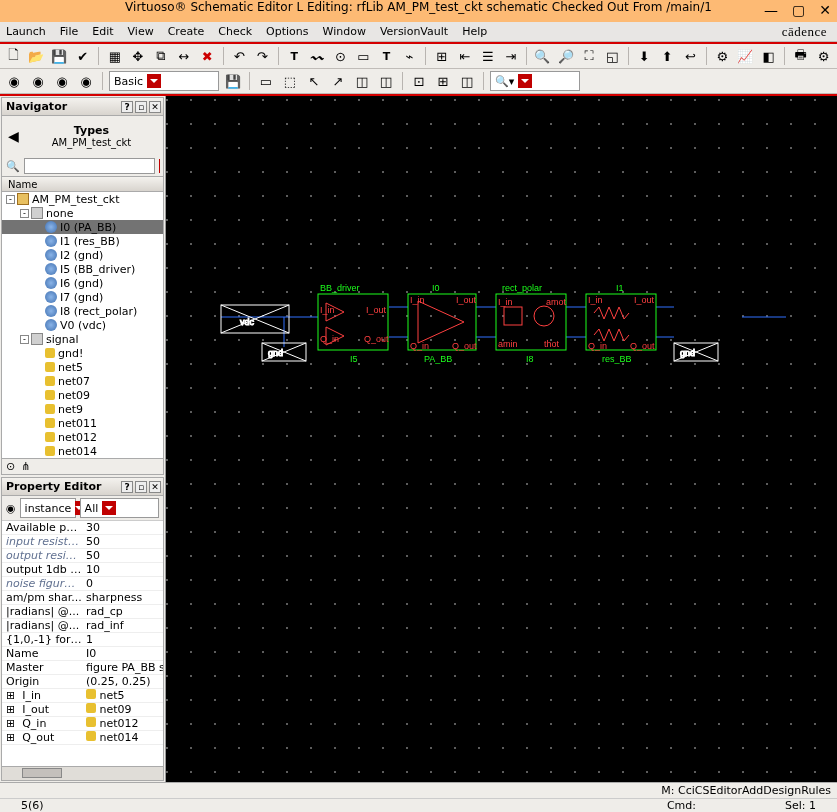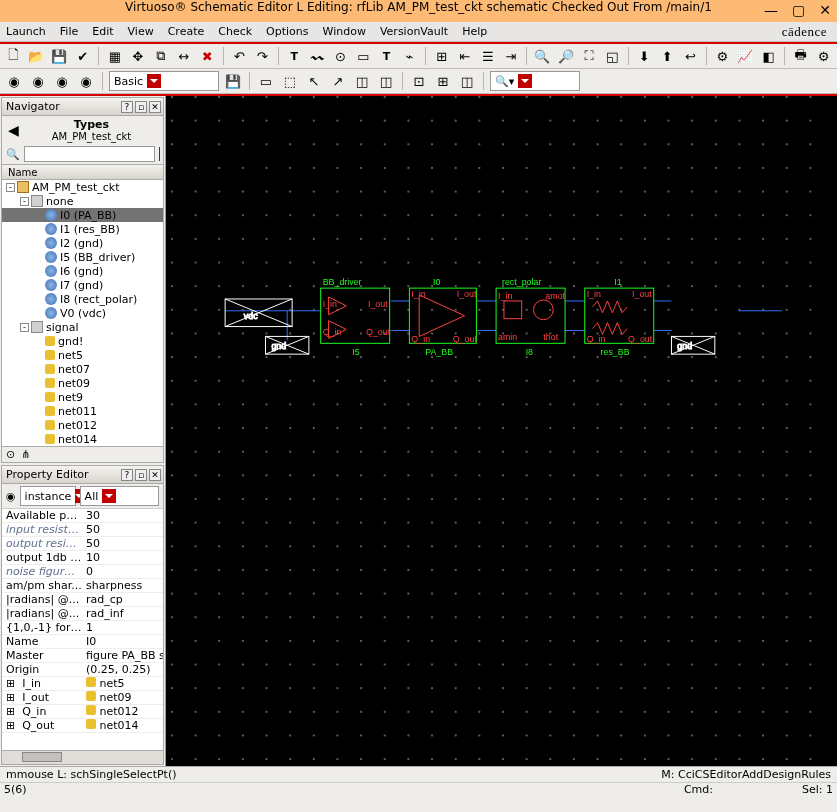--- a/index.html
+++ b/index.html
@@ -14,24 +14,24 @@
 .hr-red{height:2px;background:#d40000}
 .toolbar{display:flex;align-items:center;padding:2px 4px;gap:4px;border-bottom:1px solid #c0bcb8;background:#efede9;flex-wrap:nowrap;overflow:hidden}
 .tb-btn{width:20px;height:20px;display:inline-flex;align-items:center;justify-content:center;border:1px solid transparent;font-size:13px}
 .tb-sep{width:1px;height:18px;background:#b8b4b0;margin:0 2px}
 .combo{height:20px;border:1px solid #999;background:#fff;display:flex;align-items:center;padding:0 4px;position:relative}
 .combo .dd{width:14px;height:14px;background:#c00000;margin-left:4px;display:flex;align-items:center;justify-content:center}
 .combo .dd::after{content:"";border:4px solid transparent;border-top-color:#fff;margin-top:3px}
 .mainrow{flex:1;display:flex;overflow:hidden}
 .leftcol{width:166px;display:flex;flex-direction:column;background:#efede9;border-right:1px solid #999}
 .panel{border:1px solid #aaa;margin:1px}
-.panel-hd{height:18px;background:linear-gradient(#f4f2ee,#d8d4ce);display:flex;align-items:center;padding:0 4px;border-bottom:1px solid #aaa;font-weight:normal;position:relative}
+.panel-hd{height:18px;background:linear-gradient(#f4f2ee,#d8d4ce);display:flex;align-items:center;padding:0 4px;border-bottom:1px solid #aaa;font-weight:bold;position:relative}
 .panel-hd .pctl{position:absolute;right:2px;display:flex;gap:2px}
 .pctl span{width:12px;height:12px;border:1px solid #888;font-size:9px;display:flex;align-items:center;justify-content:center;background:#eee}
-.nav-sub{text-align:center;padding:2px 0}
+.nav-sub{text-align:center;padding:8px 0}
 .nav-sub .t1{font-weight:bold;font-size:11px}
 .nav-sub .t2{font-size:10px}
 .nav-back{width:18px;text-align:left;padding-left:6px;font-size:14px}
 .srch{display:flex;align-items:center;padding:2px 4px;gap:4px}
 .srch input{flex:1;height:16px;border:1px solid #999;padding:0 2px;font-size:10px}
 .colhd{height:16px;background:linear-gradient(#f4f2ee,#d8d4ce);border-top:1px solid #aaa;border-bottom:1px solid #aaa;padding:0 6px;font-size:10px;display:flex;align-items:center}
 .tree{background:#fff;overflow:auto;font-size:10px}
 .tree .row{display:flex;align-items:center;height:14px;padding-left:4px;white-space:nowrap}
 .tree .row.sel{background:#737373}
 .tree .exp{width:9px;height:9px;border:1px solid #888;display:inline-flex;align-items:center;justify-content:center;margin-right:2px;font-size:8px;background:#fff}
@@ -47,21 +47,21 @@
 .propgrid .prow{display:flex;height:14px;align-items:center;border-bottom:1px solid #eee}
 .propgrid .pk{width:80px;padding-left:4px;overflow:hidden;text-overflow:ellipsis;white-space:nowrap}
 .propgrid .pv{flex:1;padding-left:4px;overflow:hidden;white-space:nowrap}
 .propgrid .pk.ital{font-style:italic;color:#607090}
 .canvas{flex:1;background:#000;position:relative;overflow:hidden}
 .canvas svg{position:absolute;inset:0}
 .statusbar{height:16px;background:#efede9;border-top:1px solid #aaa;display:flex;align-items:center;font-size:10px;padding:0 6px}
 .statusbar .sl{flex:1}
 .statusbar .sc{flex:1;text-align:right}
 .statusbar .sr{flex:1;text-align:right}
-.status2{height:30px;background:#efede9;display:flex;align-items:flex-start;font-size:10px;padding:0 4px;border-top:1px solid #ccc}
+.status2{height:14px;background:#efede9;display:flex;align-items:flex-start;font-size:10px;padding:0 21px;border-top:1px solid #ccc}
 .status2 .s2a{flex:1}
 .status2 .s2b{width:120px;text-align:right}
 .propddl{display:flex;align-items:center;padding:2px 4px;gap:4px;border-bottom:1px solid #ccc}
 .propddl .combo{flex:0 0 auto}
 .scroll-h{height:14px;background:#e0ddd8;border-top:1px solid #aaa;position:relative}
 .scroll-h .thumb{position:absolute;left:20px;top:1px;height:10px;width:40px;background:#c4c0bc;border:1px solid #888}
 text{font-family:Arial;font-size:9px}
 </style>
 </head>
 <body>
@@ -499,20 +499,19 @@
         <rect x="508" y="244" width="44" height="18"></rect>
         <line x1="508" y1="244" x2="552" y2="262"></line>
           <line x1="508" y1="262" x2="552" y2="244"></line>
         <text x="514" y="257" fill="#fff">gnd</text>
       </g>
     </svg>
   </div>
 </div>
 
 <div class="statusbar">
-  <span class="sl">mmouse L: schSingleSelectPt()</span>
   <span class="sc">M: CciCSEditorAddDesignRules</span>
 </div>
 <div class="status2">
   <span class="s2a">5(6)</span>
   <span>Cmd:</span>
   <span class="s2b"><span>Sel: 1</span></span>
 </div>
 
 </body></html>

